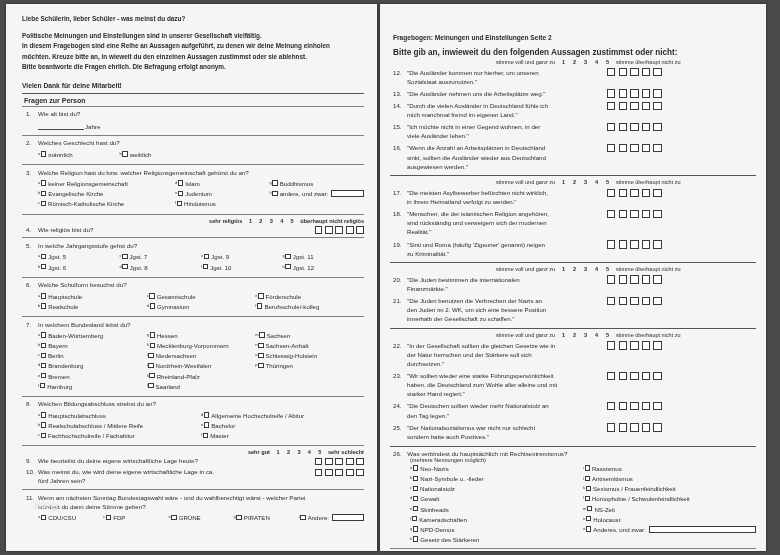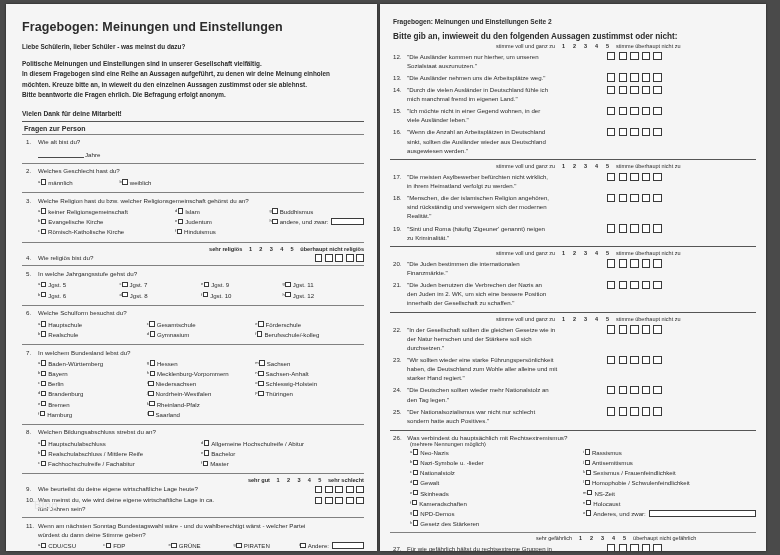--- a/index.html
+++ b/index.html
@@ -20,21 +20,21 @@
   }
   .page {
     background: #f5f5f5;
     position: relative;
     height: 547px;
     overflow: hidden;
     color: #2b2b2b;
     box-shadow: 0 0 2px rgba(0,0,0,0.6);
   }
   .page-left  { width: 371px; padding: 11px 13px 0 16px; }
-  .page-right { width: 386px; padding: 11px 10px 0 10px; }
+  .page-right { width: 386px; padding: 27px 10px 0 10px; }
 
   
   .doc-title {
     font-size: 12.5px; font-weight: bold; letter-spacing: .1px;
     margin: 5px 0 9px 0;
   }
   .lead-bold { font-size: 6.4px; font-weight: bold; margin-bottom: 9px; }
   .lead { font-size: 6.4px; font-weight: bold; line-height: 1.62; }
   .lead p { margin: 0; }
   .thanks { font-size: 6.7px; font-weight: bold; margin: 9px 0 4px 0; }
@@ -133,21 +133,20 @@
   .q26col { width: 50%; }
   .q26col .opt { width: 100%; }
 </style>
 </head>
 <body>
 
 <div id="root">
 
   <div class="page page-left">
 
-    <div class="doc-title">Fragebogen: Meinungen und Einstellungen</div>
     <div class="lead-bold">Liebe Schülerin, lieber Schüler - was meinst du dazu?</div>
 
     <div class="lead">
       <p>Politische Meinungen und Einstellungen sind in unserer Gesellschaft vielfältig.</p>
       <p>In diesem Fragebogen sind eine Reihe an Aussagen aufgeführt, zu denen wir deine Meinung einholen</p>
       <p>möchten. Kreuze bitte an, in wieweit du den einzelnen Aussagen zustimmst oder sie ablehnst.</p>
       <p>Bitte beantworte die Fragen ehrlich. Die Befragung erfolgt anonym.</p>
     </div>
 
     <div class="thanks">Vielen Dank für deine Mitarbeit!</div>

